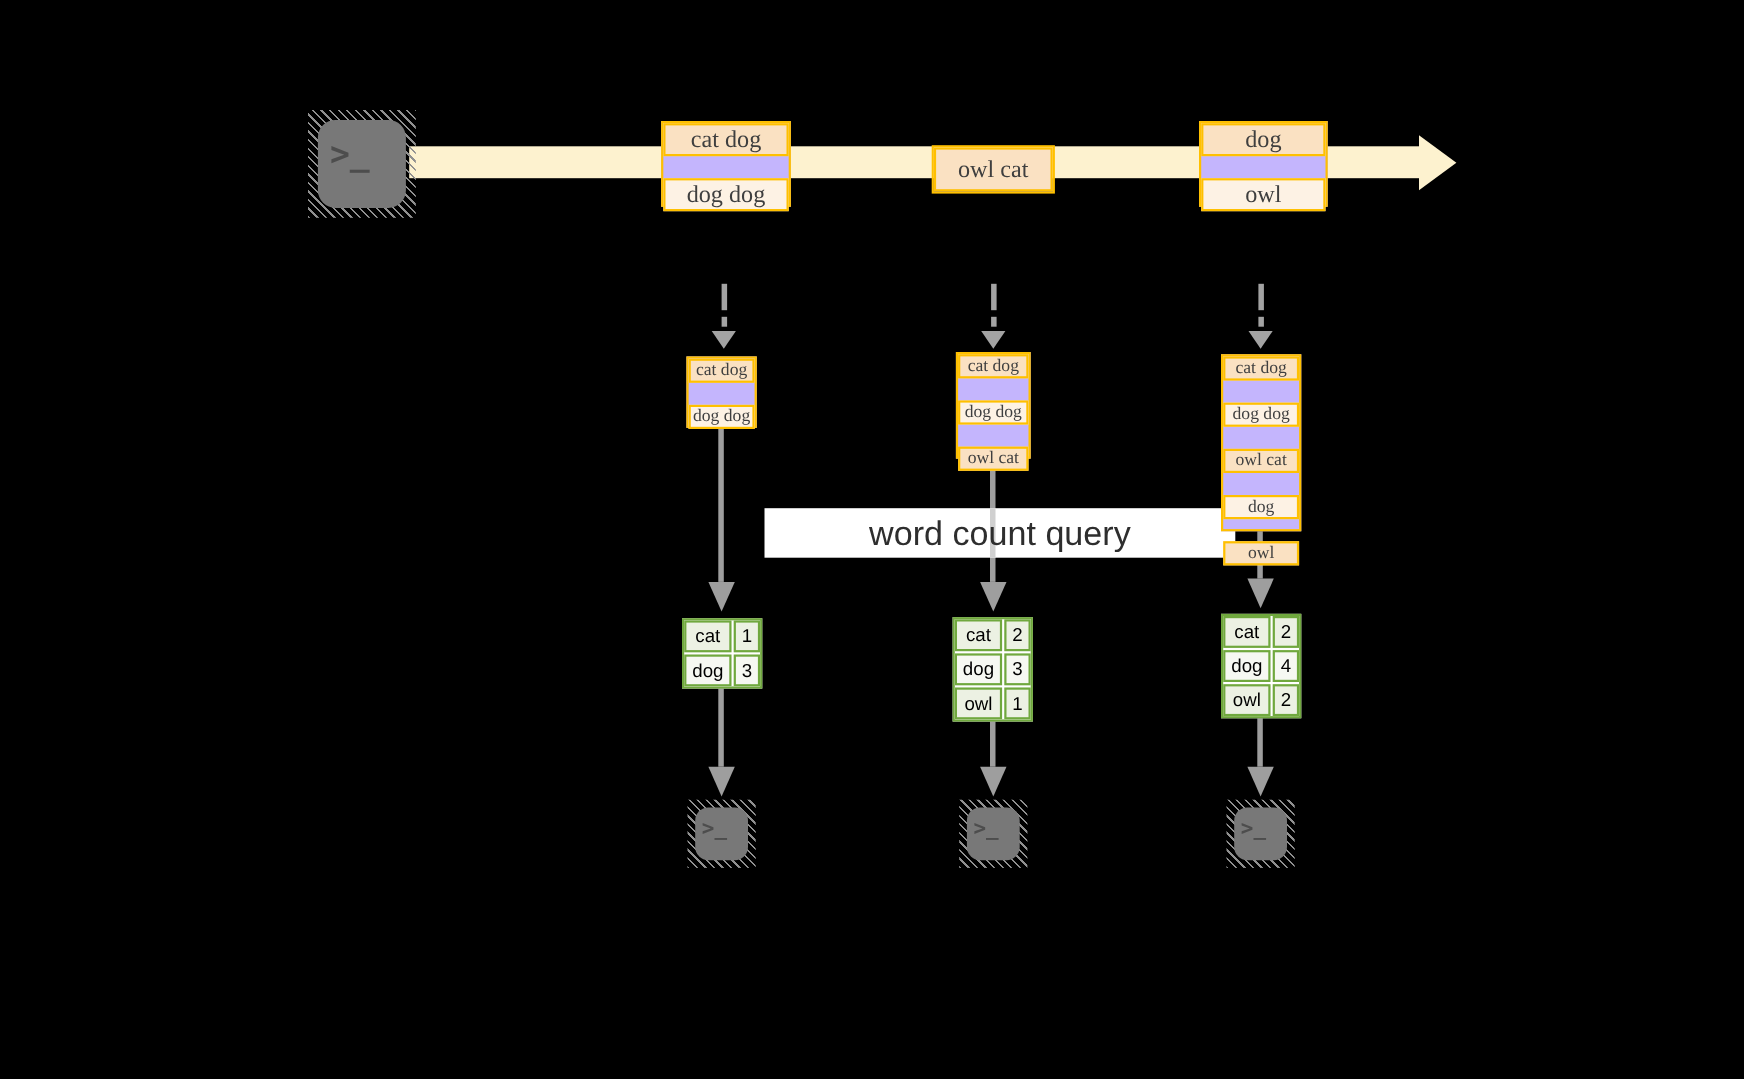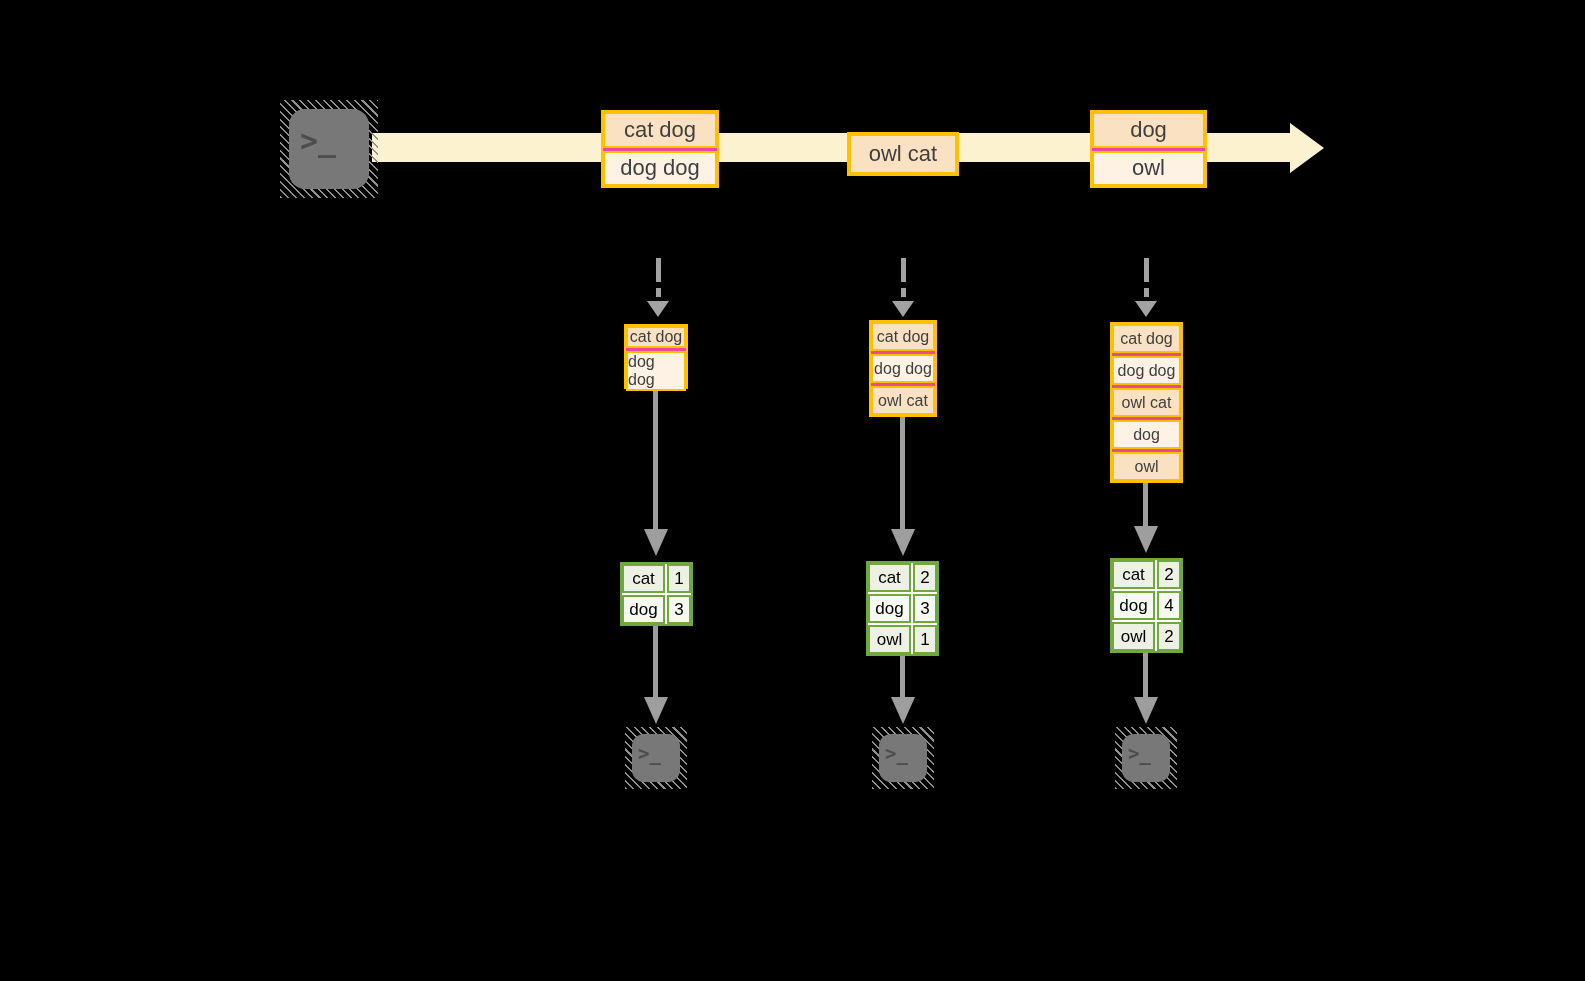--- a/index.html
+++ b/index.html
@@ -13,22 +13,22 @@
   .term-glyph{position:absolute;font-family:"DejaVu Sans Mono",monospace;font-weight:bold;
               color:#4d4d4d;line-height:1;}
 
   
   .shaft{position:absolute;background:#fdf2cf;z-index:0;}
   .shaft-head{position:absolute;width:0;height:0;z-index:0;
               border-top:25px solid transparent;border-bottom:25px solid transparent;
               border-left:34px solid #fdf2cf;}
 
   
-  .obox{position:absolute;box-sizing:border-box;border:2px solid #ffc000;background:#ec4899;
-        display:flex;flex-direction:column;gap:3px;z-index:5;}
+  .obox{position:absolute;box-sizing:border-box;border:2px solid #ffc000;background:#c4b5fd;
+        display:flex;flex-direction:column;gap:20px;z-index:5;font-family:Liberation Serif, serif;}
   .ocell{box-sizing:border-box;border:2px solid #ffc000;flex:1;display:flex;
          align-items:center;justify-content:center;color:#3f3f3f;}
   .t-cell{font-size:22px;}
   .s-cell{font-size:16px;}
   .fill-a{background:#fae1c2;}
   .fill-b{background:#fdf2e4;}
 
   
   .gtable{position:absolute;box-sizing:border-box;border:2px solid #70a83e;background:#fff;
           display:grid;grid-template-columns:43px 24px;gap:2px;z-index:2;}
@@ -112,20 +112,24 @@
     <div class="ocell s-cell fill-a">owl</div>
   </div>
 
   <div class="vline" style="left:653px;top:389px;height:140px;"></div>
   <div class="vhead" style="left:644px;top:529px;"></div>
   <div class="vline" style="left:900px;top:417px;height:112px;"></div>
   <div class="vhead" style="left:891px;top:529px;"></div>
   <div class="vline" style="left:1143px;top:483px;height:43px;"></div>
   <div class="vhead" style="left:1134px;top:526px;"></div>
 
+  <div class="label-box">
+    <div class="label-line"></div>
+    <span class="label-text">word count query</span>
+  </div>
 
   <div class="gtable" style="left:620px;top:562px;">
     <div class="gcell g-a">cat</div>
     <div class="gcell g-a">1</div>
     <div class="gcell g-b">dog</div>
     <div class="gcell g-b">3</div>
   </div>
   <div class="gtable" style="left:866px;top:561px;">
     <div class="gcell g-a">cat</div>
     <div class="gcell g-a">2</div>

